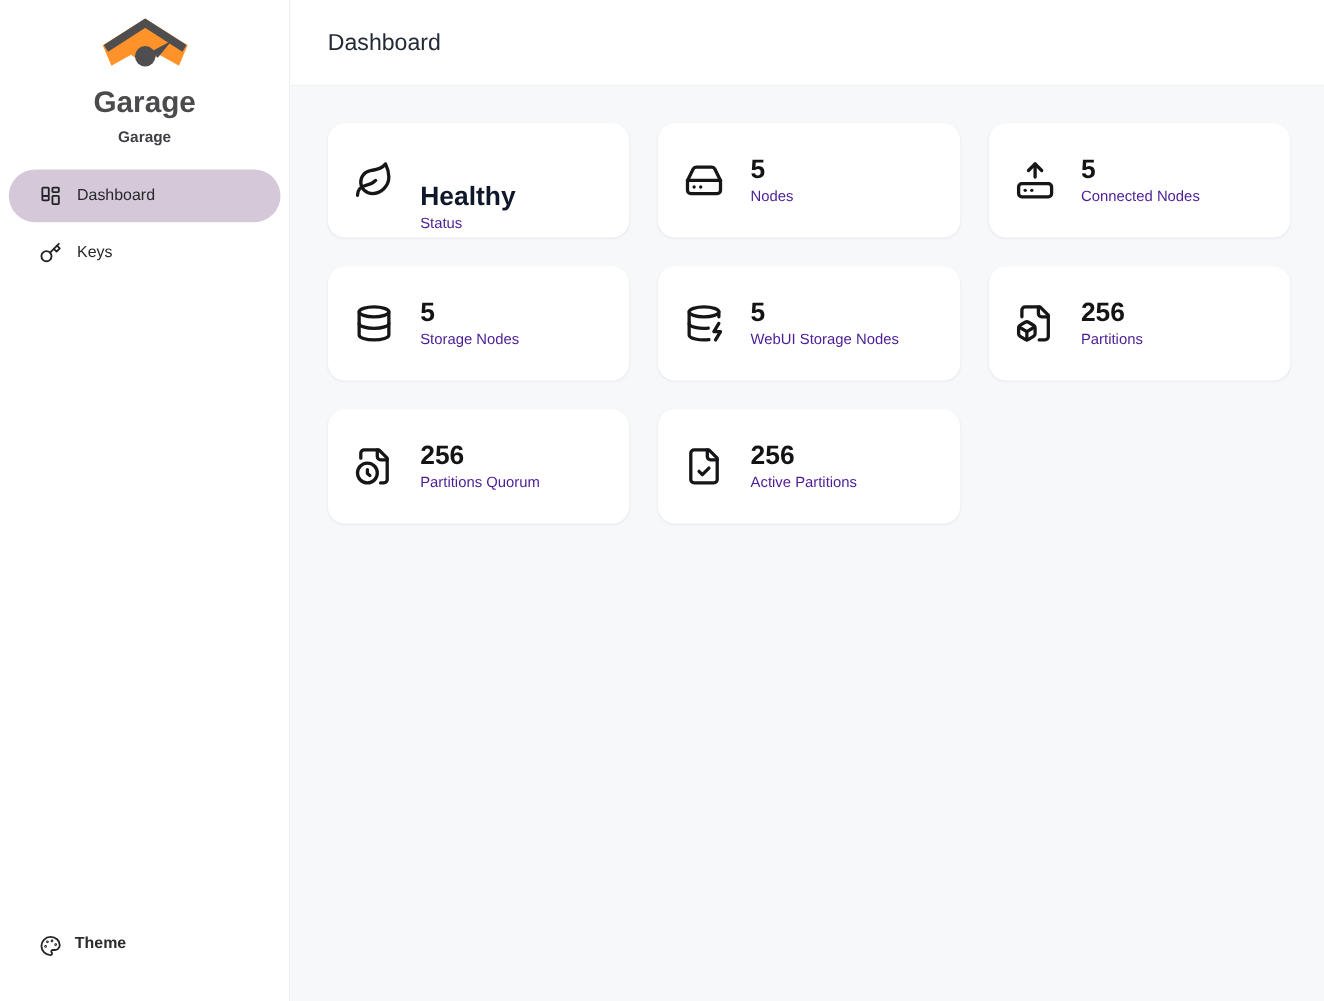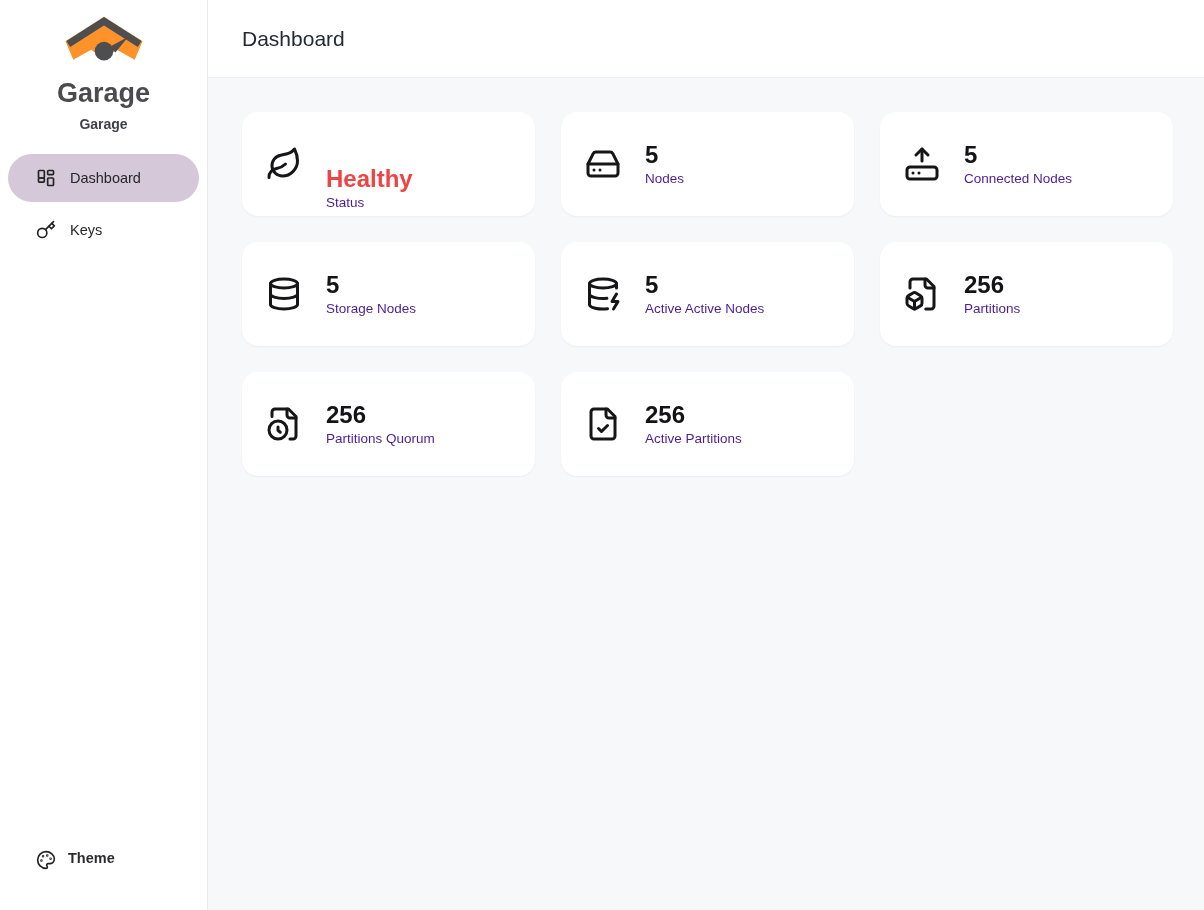--- a/index.html
+++ b/index.html
@@ -5,21 +5,21 @@
   * { box-sizing: border-box; }
   html,body { margin:0; padding:0; }
   body {
     width:1204px; height:910px; overflow:hidden;
     font-family:"Liberation Sans", sans-serif;
     background:#ffffff; color:#18181b; display:flex;
   }
 
   
   .sidebar {
-    width:208px; flex:none; background:#ffffff;
+    width:264px; flex:none; background:#ffffff;
     border-right:1px solid #e8e9eb;
     display:flex; flex-direction:column;
   }
   .logo-wrap { padding-top:14px; text-align:center; }
   .logo-mark { width:86px; height:60px; display:block; margin:0 auto; }
   .logo-title { font-size:27px; font-weight:bold; color:#4b4b4d; line-height:1; margin-top:6px; }
   .logo-subtitle { font-size:14px; font-weight:bold; color:#3f3f46; margin-top:9px; }
 
   .nav { margin-top:22px; padding:0 8px; display:flex; flex-direction:column; gap:4px; }
   .nav-item {
@@ -131,21 +131,21 @@
     <div class="grid">
 
       <div class="card">
         <span class="icon">
           <svg viewBox="0 0 24 24">
               <path d="M11 20A7 7 0 0 1 9.8 6.1C15.5 5 17 4.48 19 2c1 2 2 4.18 2 8 0 5.5-4.78 10-10 10Z"></path>
               <path d="M2 21c0-3 1.85-5.36 5.08-6C9.5 14.52 12 13 13 12"></path>
             </svg>
         </span>
         <div class="card-text">
-          <span class="stat-value" style="color: #ef4444; margin-top: 48px;">Healthy</span>
+          <span class="stat-value" style="color: #0f172a; margin-top: 48px;">Healthy</span>
           <span class="stat-label">Status</span>
         </div>
       </div>
 
       <div class="card">
         <span class="icon">
           <svg viewBox="0 0 24 24">
               <line x1="22" x2="2" y1="12" y2="12"></line>
               <path d="M5.45 5.11 2 12v6a2 2 0 0 0 2 2h16a2 2 0 0 0 2-2v-6l-3.45-6.89A2 2 0 0 0 16.76 4H7.24a2 2 0 0 0-1.79 1.11z"></path>
               <line x1="6" x2="6.01" y1="16" y2="16"></line>
@@ -193,21 +193,21 @@
           <svg viewBox="0 0 24 24">
               <ellipse cx="12" cy="5" rx="9" ry="3"></ellipse>
               <path d="M3 5V19A9 3 0 0 0 15 21.84"></path>
               <path d="M21 5V8"></path>
               <path d="M21 12 18 17h4l-3 5"></path>
               <path d="M3 12A9 3 0 0 0 14.59 14.87"></path>
             </svg>
         </span>
         <div class="card-text">
           <span class="stat-value">5</span>
-          <span class="stat-label">Active Active Nodes</span>
+          <span class="stat-label">WebUI Storage Nodes</span>
         </div>
       </div>
 
       <div class="card">
         <span class="icon">
           <svg viewBox="0 0 24 24">
               <path d="M14.5 22H18a2 2 0 0 0 2-2V7l-5-5H6a2 2 0 0 0-2 2v4"></path>
               <path d="M14 2v4a2 2 0 0 0 2 2h4"></path>
               <path d="M3 13.1a2 2 0 0 0-1 1.76v3.24a2 2 0 0 0 .97 1.78L6 21.7a2 2 0 0 0 2.03.01L11 19.9a2 2 0 0 0 1-1.76V14.9a2 2 0 0 0-.97-1.78L8 11.3a2 2 0 0 0-2.03-.01Z"></path>
               <path d="M7 17v5"></path>

